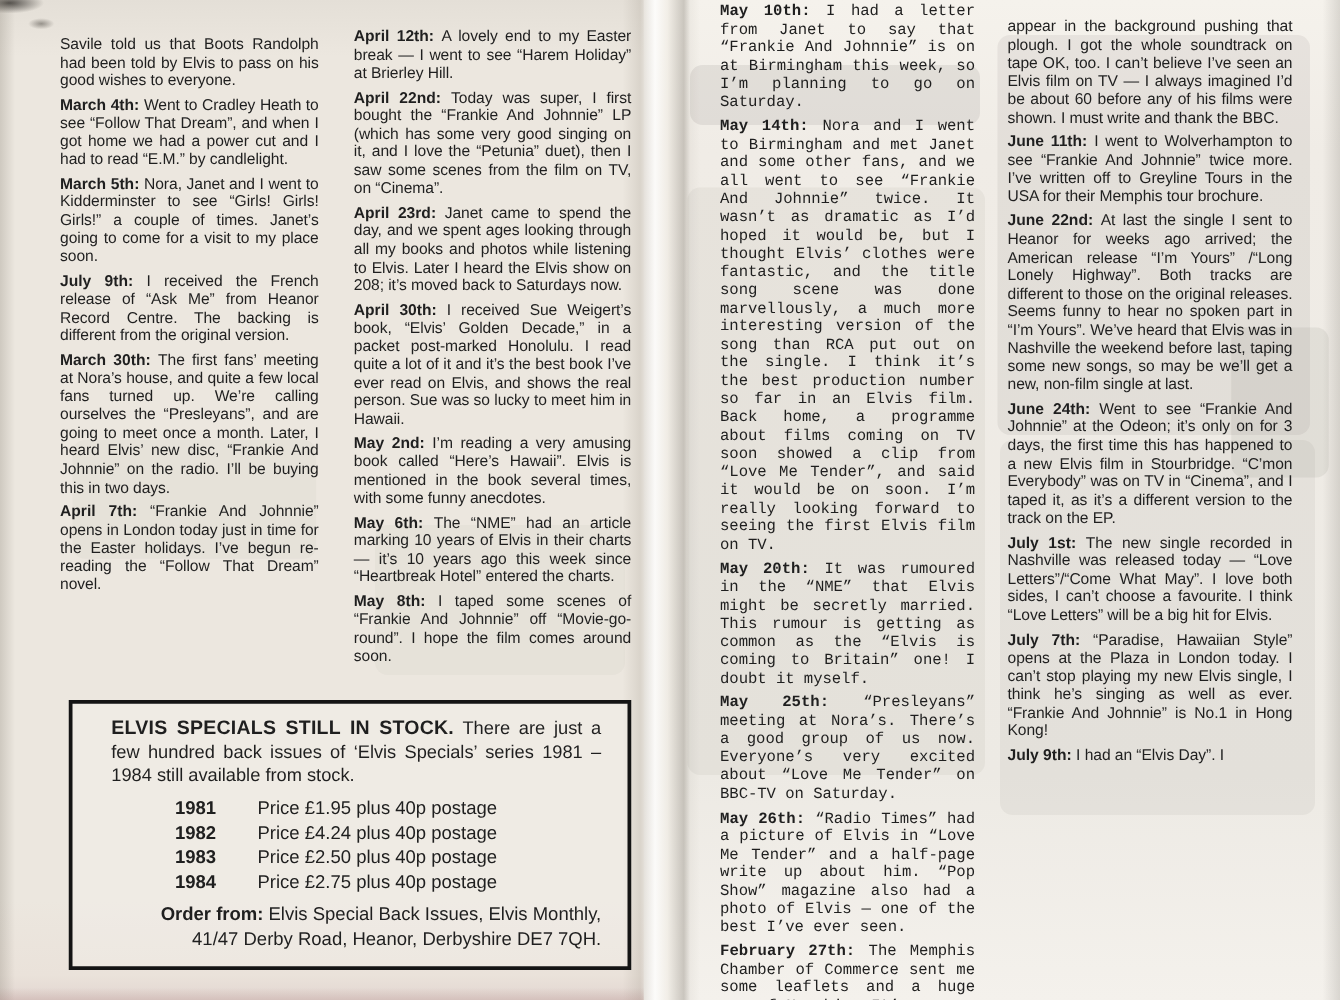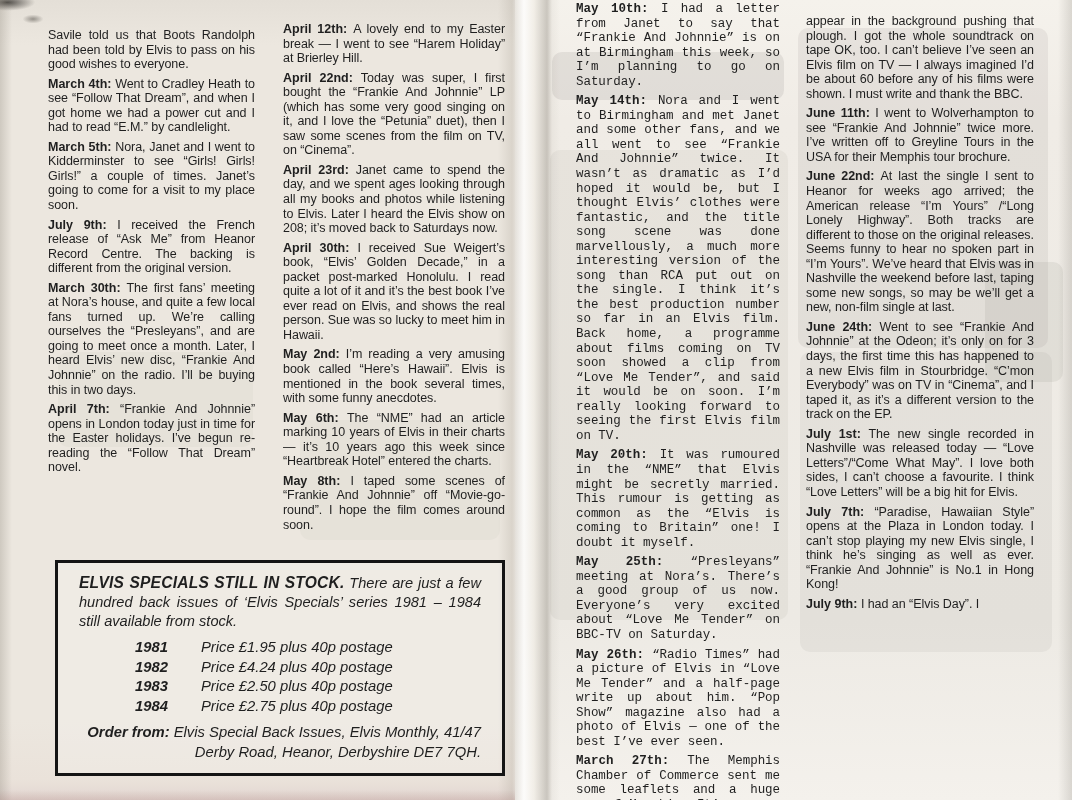--- a/index.html
+++ b/index.html
@@ -25,22 +25,21 @@
       rgba(190,185,176,0) 62px);
   }
   .col{position:absolute;text-align:justify;}
   .col .entry{margin:0 0 5px 0;font-size:12.5px;line-height:14.55px;letter-spacing:-.05px;}
   .col .entry b{letter-spacing:0;}
   .patch{position:absolute;border-radius:10px;pointer-events:none;}
   .edge{position:absolute;pointer-events:none;}
   .adbox{
     position:absolute;left:55px;top:560px;width:450px;box-sizing:border-box;
     border:3px solid #141414;background:rgba(255,255,255,.18);
-    padding:10px 21px 11px 21px;
-    font-style:italic;
+    padding:10px 21px 11px 31px;
   }
   .ad-intro{margin:0;font-size:14.6px;line-height:19px;text-align:justify;}
   .ad-intro b{font-size:15.6px;letter-spacing:.2px;}
   .ad-prices{margin:7px auto 6px auto;width:290px;}
   .price-row{display:flex;font-size:14.8px;line-height:19.5px;align-items:center;}
   .price-row b{width:52px;text-align:left;}
   .price-row span{flex:1;padding-left:14px;}
   .ad-order{margin:4px 0 0 0;font-size:14.8px;line-height:20px;text-align:right;}
 </style>
 </head>
@@ -83,21 +82,21 @@
       <p class="entry"><b>May 6th: </b>The “NME” had an article marking 10 years of Elvis in their charts — it’s 10 years ago this week since “Heartbreak Hotel” entered the charts.</p>
       <p class="entry"><b>May 8th: </b>I taped some scenes of “Frankie And Johnnie” off “Movie-go-round”. I hope the film comes around soon.</p>
     </div>
 
   <div class="col" style="left:576px;top:2px;width:204px;font-family:Liberation Mono, monospace;">
       <p class="entry"><b>May 10th: </b>I had a letter from Janet to say that “Frankie And Johnnie” is on at Birmingham this week, so I’m planning to go on Saturday.</p>
       <p class="entry"><b>May 14th: </b>Nora and I went to Birmingham and met Janet and some other fans, and we all went to see “Frankie And Johnnie” twice. It wasn’t as dramatic as I’d hoped it would be, but I thought Elvis’ clothes were fantastic, and the title song scene was done marvellously, a much more interesting version of the song than RCA put out on the single. I think it’s the best production number so far in an Elvis film. Back home, a programme about films coming on TV soon showed a clip from “Love Me Tender”, and said it would be on soon. I’m really looking forward to seeing the first Elvis film on TV.</p>
       <p class="entry"><b>May 20th: </b>It was rumoured in the “NME” that Elvis might be secretly married. This rumour is getting as common as the “Elvis is coming to Britain” one! I doubt it myself.</p>
       <p class="entry"><b>May 25th: </b>“Presleyans” meeting at Nora’s. There’s a good group of us now. Everyone’s very excited about “Love Me Tender” on BBC-TV on Saturday.</p>
       <p class="entry"><b>May 26th: </b>“Radio Times” had a picture of Elvis in “Love Me Tender” and a half-page write up about him. “Pop Show” magazine also had a photo of Elvis — one of the best I’ve ever seen.</p>
-      <p class="entry"><b>March 27th: </b>The Memphis Chamber of Commerce sent me some leaflets and a huge map of Memphis. It’s a very large place. I’ve found and marked where “Graceland” is. “Film Preview” on TV showed a clip of Elvis singing “Let Me” and I’m really excited.</p>
+      <p class="entry"><b>February 27th: </b>The Memphis Chamber of Commerce sent me some leaflets and a huge map of Memphis. It’s a very large place. I’ve found and marked where “Graceland” is. “Film Preview” on TV showed a clip of Elvis singing “Let Me” and I’m really excited.</p>
       <p class="entry"><b>May 28th: </b>A really <b>great</b> day. “Love Me Tender” was on TV in the Saturday Western slot in the early evening. It was lovely to see Clint again, I was just waiting for him to</p>
     </div>
 
   <div class="col" style="left:806px;top:14px;width:228px;">
       <p class="entry">appear in the background pushing that plough. I got the whole soundtrack on tape OK, too. I can’t believe I’ve seen an Elvis film on TV — I always imagined I’d be about 60 before any of his films were shown. I must write and thank the BBC.</p>
       <p class="entry"><b>June 11th: </b>I went to Wolverhampton to see “Frankie And Johnnie” twice more. I’ve written off to Greyline Tours in the USA for their Memphis tour brochure.</p>
       <p class="entry"><b>June 22nd: </b>At last the single I sent to Heanor for weeks ago arrived; the American release “I’m Yours” /“Long Lonely Highway”. Both tracks are different to those on the original releases. Seems funny to hear no spoken part in “I’m Yours”. We’ve heard that Elvis was in Nashville the weekend before last, taping some new songs, so may be we’ll get a new, non-film single at last.</p>
       <p class="entry"><b>June 24th: </b>Went to see “Frankie And Johnnie” at the Odeon; it’s only on for 3 days, the first time this has happened to a new Elvis film in Stourbridge. “C’mon Everybody” was on TV in “Cinema”, and I taped it, as it’s a different version to the track on the EP.</p>
       <p class="entry"><b>July 1st: </b>The new single recorded in Nashville was released today — “Love Letters”/“Come What May”. I love both sides, I can’t choose a favourite. I think “Love Letters” will be a big hit for Elvis.</p>
       <p class="entry"><b>July 7th: </b>“Paradise, Hawaiian Style” opens at the Plaza in London today. I can’t stop playing my new Elvis single, I think he’s singing as well as ever. “Frankie And Johnnie” is No.1 in Hong Kong!</p>

